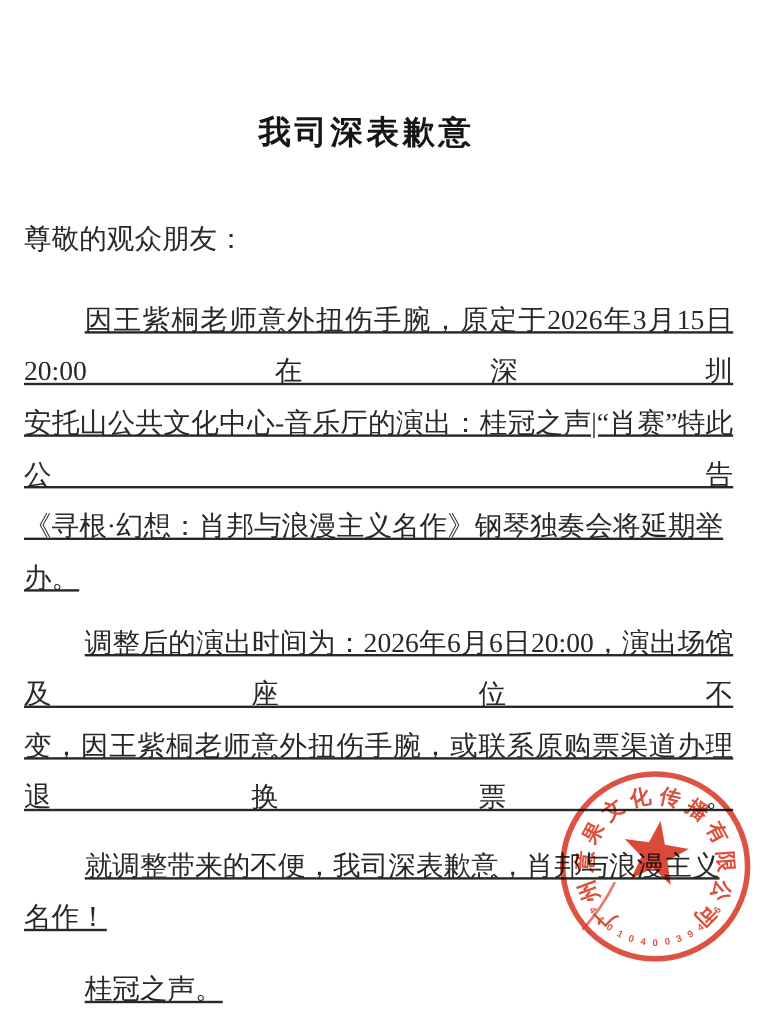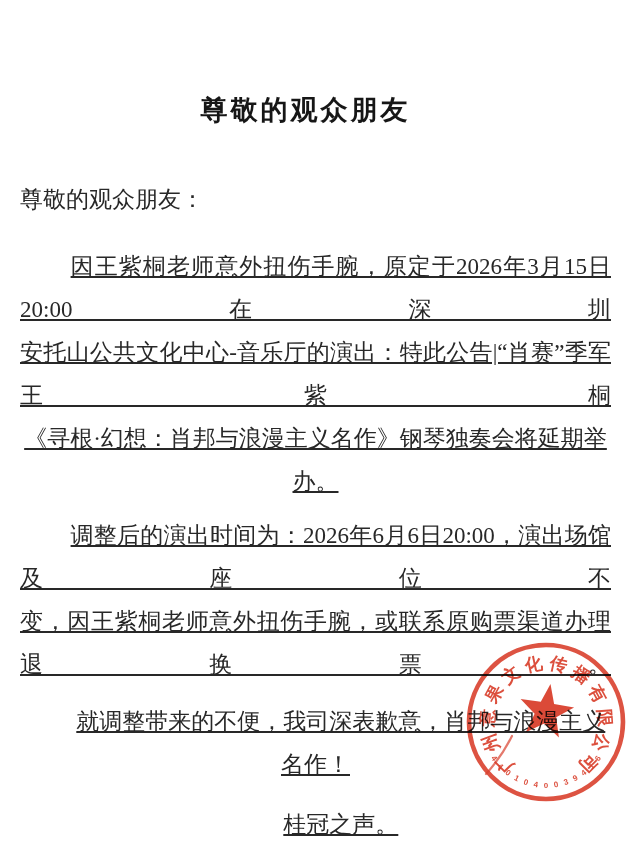--- a/index.html
+++ b/index.html
@@ -26,21 +26,21 @@
     padding:0 28px 0 20px;
     font-size:23px;
     line-height:43px;
     color:#282828;
   }
   .salutation{ margin-top:50px; }
   .para{ margin-top:11px;text-decoration:underline; }
   .para.first{ margin-top:24px; }
   .para.gap14{ margin-top:14px; }
   .para.gap17{ margin-top:17px; }
-  .p-line{ text-align:center; }
+  .p-line{ text-align:left; }
   .p-line.just{ text-align:justify; text-align-last:justify; }
   .p-line.indent{ text-indent:2.2em; }
   .sign{
     margin-top:73px;
     text-align:right;
     padding-right:62px;
     font-size:19px;
     line-height:31px;
     color:#2a2a2a;
   }
@@ -53,29 +53,29 @@
     mix-blend-mode:multiply;
     pointer-events:none;
   }
   .seal svg{ width:100%; height:100%; }
 </style>
 </head>
 <body>
 
 <div class="page">
 
-  <h1 class="title">尊敬的观众朋友</h1>
+  <h1 class="title">我司深表歉意</h1>
 
   <div class="body-text">
 
     <div class="salutation">尊敬的观众朋友：</div>
 
     <div class="para first">
       <div class="p-line just indent">因王紫桐老师意外扭伤手腕，原定于2026年3月15日20:00在深圳</div>
-      <div class="p-line just">安托山公共文化中心-音乐厅的演出：特此公告|“肖赛”季军王紫桐</div>
+      <div class="p-line just">安托山公共文化中心-音乐厅的演出：桂冠之声|“肖赛”特此公告</div>
       <div class="p-line">《寻根·幻想：肖邦与浪漫主义名作》钢琴独奏会将延期举办。</div>
     </div>
 
     <div class="para">
       <div class="p-line just indent">调整后的演出时间为：2026年6月6日20:00，演出场馆及座位不</div>
       <div class="p-line just">变，因王紫桐老师意外扭伤手腕，或联系原购票渠道办理退换票。</div>
     </div>
 
     <div class="para gap14">
       <div class="p-line indent">就调整带来的不便，我司深表歉意，肖邦与浪漫主义名作！</div>

